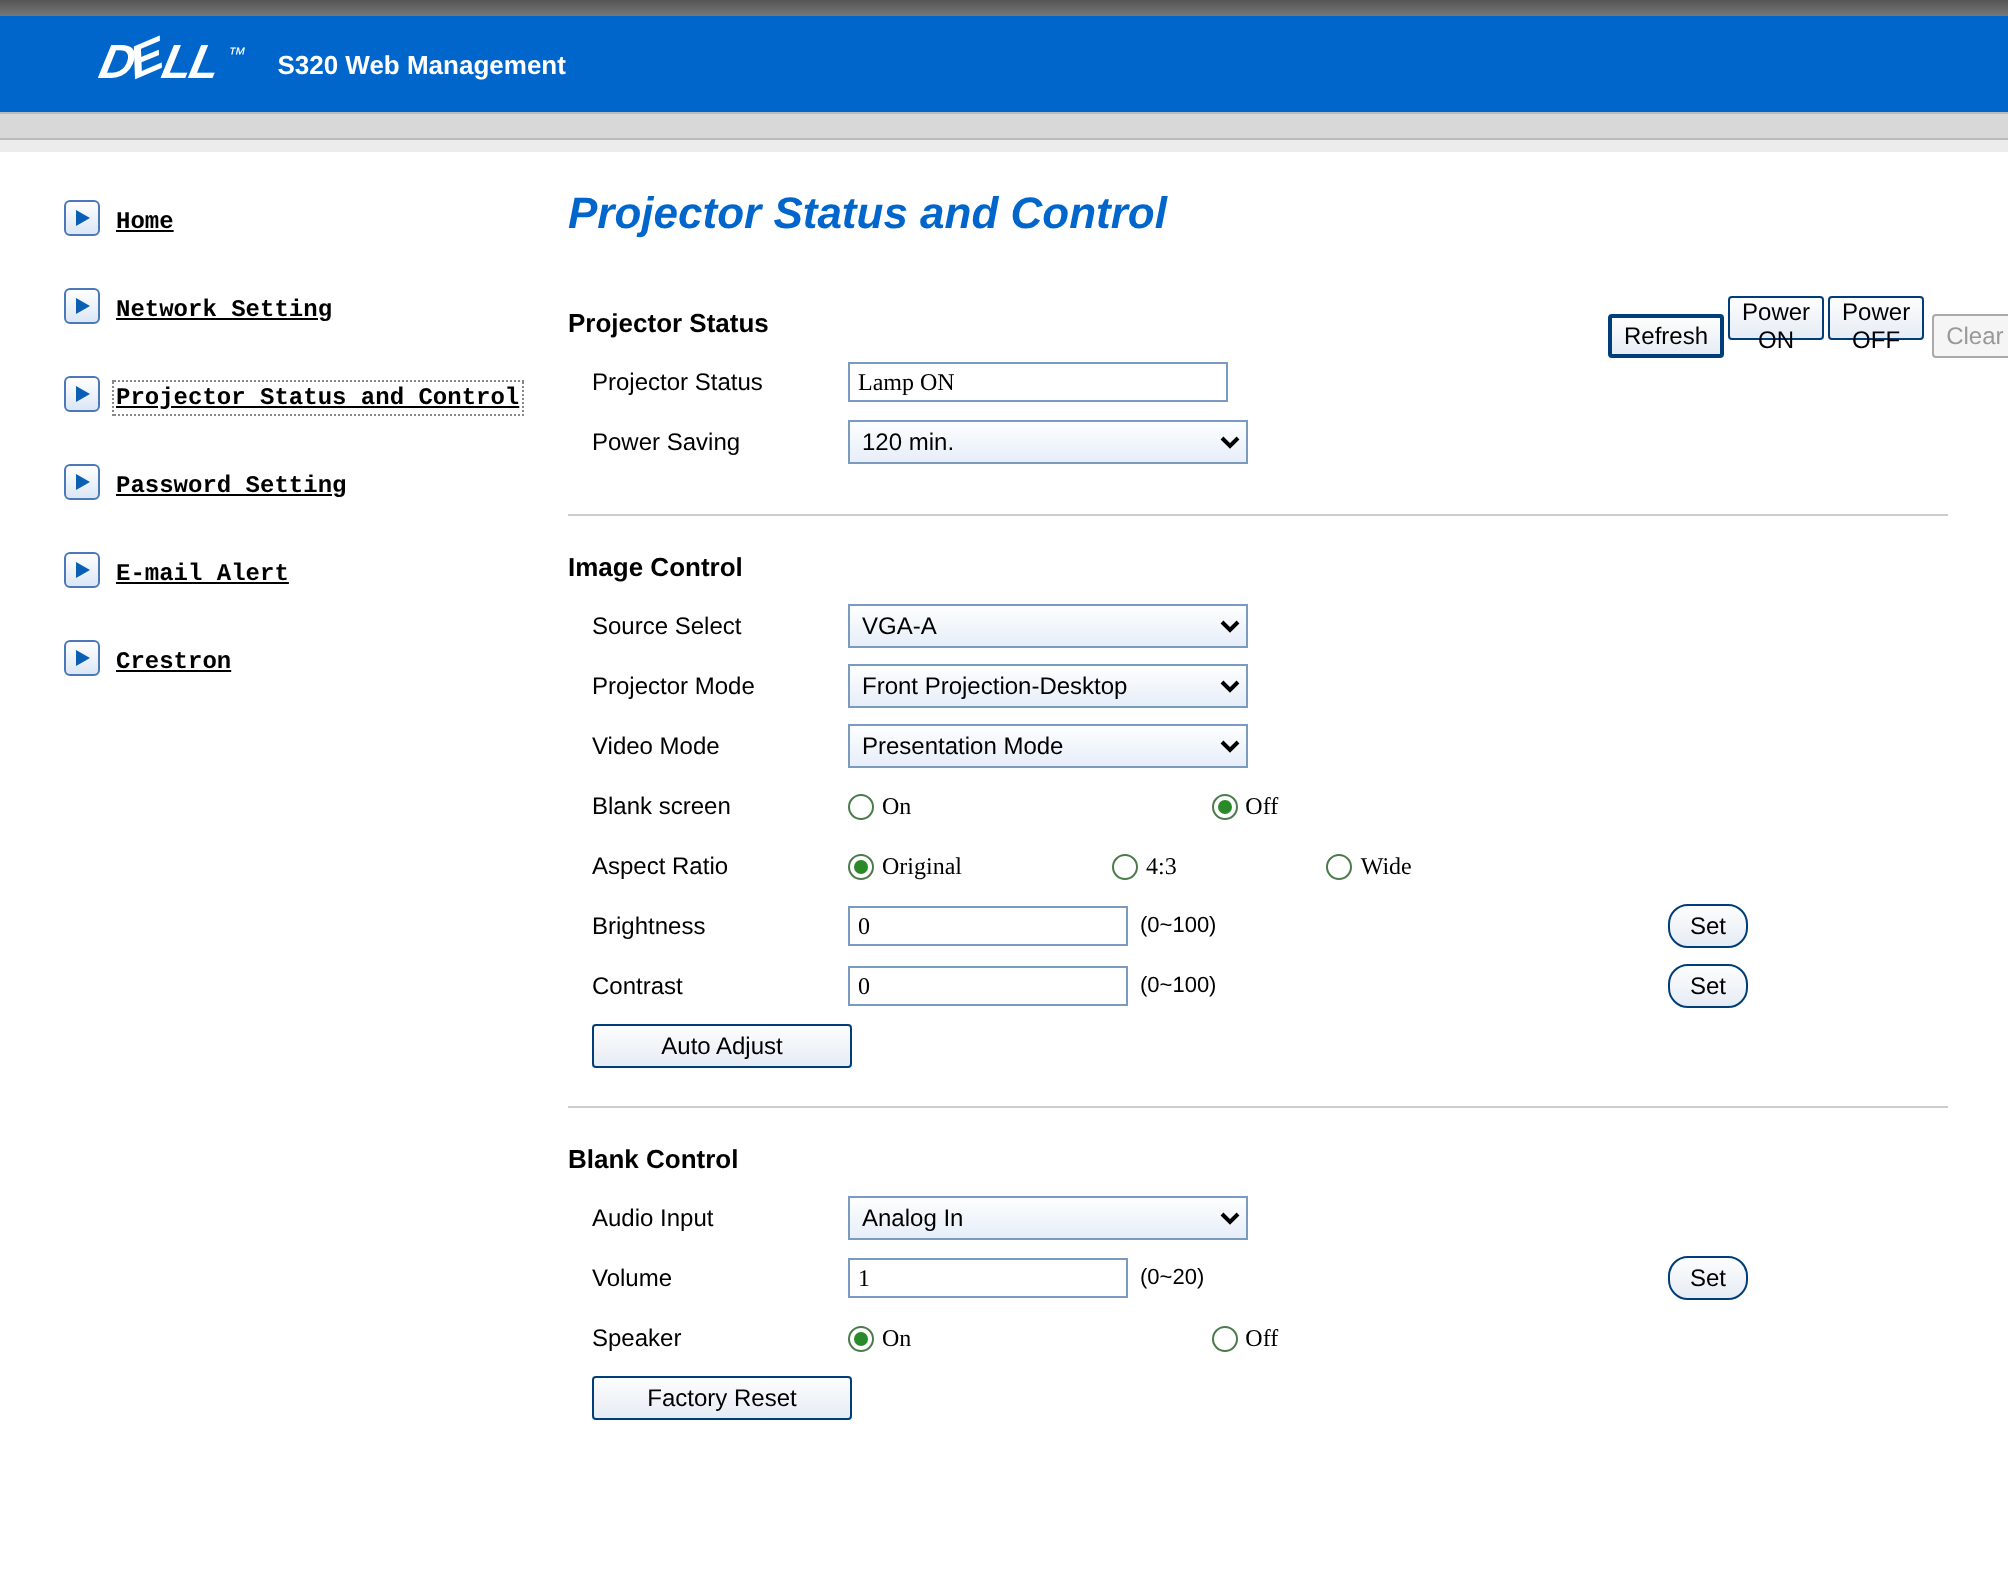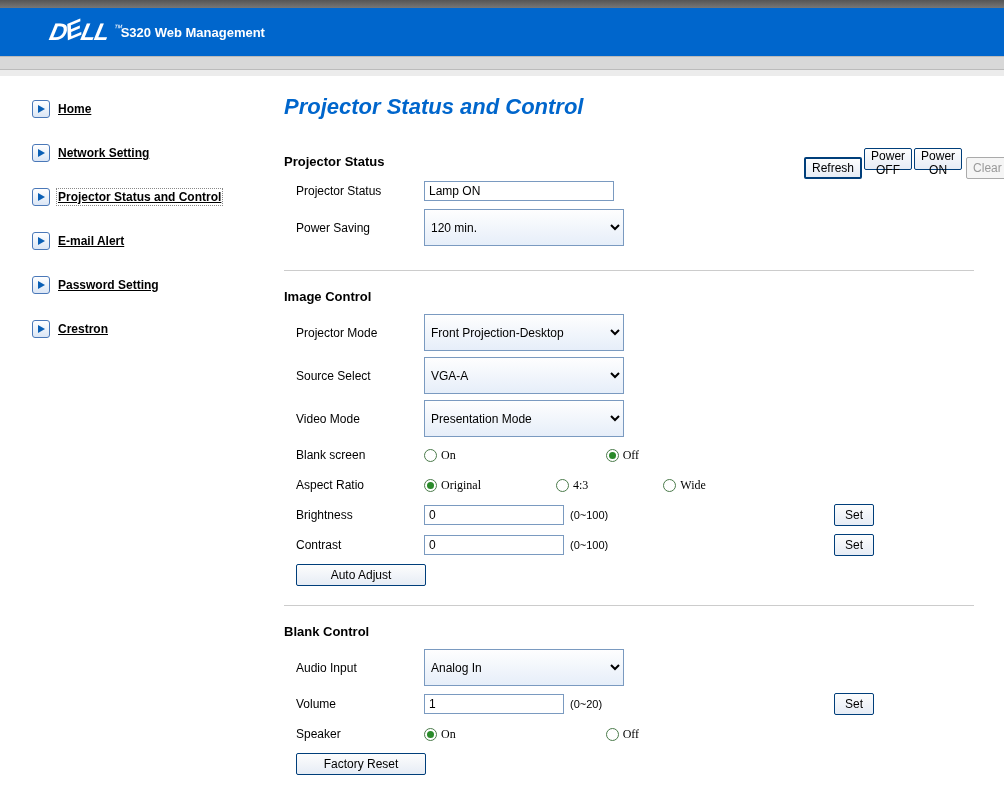--- a/index.html
+++ b/index.html
@@ -29,38 +29,40 @@
   letter-spacing: -1px;
   font-style: italic;
   transform: skewX(-12deg);
 }
 .logo-e { display:inline-block; transform: rotate(-25deg) translateY(-2px); }
 .logo-tm { font-size: 9px; vertical-align: super; font-style: normal; transform: none; margin-left:4px; font-weight:normal;}
 .header-title {
   color: #fff;
   font-size: 13px;
   font-weight: bold;
+  margin-left: 18px;
 }
 .below-header-strip { height: 14px; background: #d8d8d8; border-top:1px solid #bbb; border-bottom:1px solid #bbb; }
 .layout {
   display: flex;
   background: #fff;
   min-height: 720px;
   margin-top: 6px;
   padding-left: 18px;
 }
 .sidebar {
   width: 256px;
   padding: 24px 10px 10px 14px;
 }
 .sidebar-item {
   display: flex;
-  align-items: center;
+  align-items: flex-end;
   margin-bottom: 26px;
   cursor: pointer;
+  font-family: Liberation Mono, monospace;
 }
 .play-icon {
   width: 18px;
   height: 18px;
   border: 1px solid #4a78b8;
   border-radius: 3px;
   background: linear-gradient(#fff, #dbe6f5);
   display: inline-flex;
   align-items: center;
   justify-content: center;
@@ -110,42 +112,43 @@
   display: flex;
   align-items: center;
 }
 .text-input {
   width: 190px;
   height: 20px;
   border: 1px solid #7a9ac0;
   background: #fff;
   font-size: 12px;
   padding: 1px 4px;
+  font-family: Liberation Serif, serif;
 }
 .text-input.narrow { width: 140px; }
 select.dropdown {
   width: 200px;
-  height: 37px;
+  height: 22px;
   border: 1px solid #7a9ac0;
   background: linear-gradient(#fefefe, #e6eef9);
   font-size: 12px;
   padding: 1px 2px;
 }
 .btn {
   height: 22px;
   border: 1px solid #003e7a;
   background: linear-gradient(#fdfdfd, #e6ecf5);
   font-size: 12px;
   cursor: pointer;
   border-radius: 2px;
   padding: 0 6px;
 }
 .btn.wide { width: 100%; }
 .btn.emph { border: 2px solid #003e7a; }
-.btn.small { width: 40px; }
+.btn.small { width: 40px; border-radius: 10px; }
 .btn.disabled { color: #999; border-color: #aaa; background:#f5f5f5; cursor: default;}
 .btn.med { width: 130px; }
 .radio-row { display:flex; gap: 46px; align-items:center;font-family:Liberation Serif, serif; }
 .radio-item { display:flex; align-items:center; gap:4px; font-size:12px; }
 .radio {
   width: 13px; height: 13px; border-radius:50%;
   border:1px solid #4b7b4b; background:#fff;
   display:inline-flex; align-items:center; justify-content:center;
 }
 .radio.checked::after {
@@ -204,29 +207,29 @@
           </svg>
         </span>
       <span class="sidebar-label">Projector Status and Control</span>
     </div>
     <div class="sidebar-item">
       <span class="play-icon">
           <svg viewBox="0 0 10 10">
             <polygon points="2,1 9,5 2,9" fill="#0a5fb5"></polygon>
           </svg>
         </span>
+      <span class="sidebar-label">Password Setting</span>
+    </div>
+    <div class="sidebar-item">
+      <span class="play-icon">
+          <svg viewBox="0 0 10 10">
+            <polygon points="2,1 9,5 2,9" fill="#0a5fb5"></polygon>
+          </svg>
+        </span>
       <span class="sidebar-label">E-mail Alert</span>
-    </div>
-    <div class="sidebar-item">
-      <span class="play-icon">
-          <svg viewBox="0 0 10 10">
-            <polygon points="2,1 9,5 2,9" fill="#0a5fb5"></polygon>
-          </svg>
-        </span>
-      <span class="sidebar-label">Password Setting</span>
     </div>
     <div class="sidebar-item">
       <span class="play-icon">
           <svg viewBox="0 0 10 10">
             <polygon points="2,1 9,5 2,9" fill="#0a5fb5"></polygon>
           </svg>
         </span>
       <span class="sidebar-label">Crestron</span>
     </div>
   </div>
@@ -251,41 +254,41 @@
             <select class="dropdown">
               <option>120 min.</option>
             </select>
           </div>
         </div>
 
       </div>
 
       <div class="status-right">
         <button class="btn wide emph" style="width:90px; align-self:center;">Refresh</button>
+        <button class="btn wide">Power ON</button>
         <button class="btn wide">Power OFF</button>
-        <button class="btn wide">Power ON</button>
         <div style="height:40px;"></div>
         <button class="btn wide disabled" style="width:100px; align-self:center;">Clear</button>
       </div>
     </div>
 
     <hr class="sep">
 
     <div class="section-title">Image Control</div>
 
     <div class="row">
+      <div class="label-col">Source Select</div>
+      <div class="control-col">
+        <select class="dropdown"><option>VGA-A</option></select>
+      </div>
+    </div>
+    <div class="row">
       <div class="label-col">Projector Mode</div>
       <div class="control-col">
         <select class="dropdown"><option>Front Projection-Desktop</option></select>
-      </div>
-    </div>
-    <div class="row">
-      <div class="label-col">Source Select</div>
-      <div class="control-col">
-        <select class="dropdown"><option>VGA-A</option></select>
       </div>
     </div>
     <div class="row">
       <div class="label-col">Video Mode</div>
       <div class="control-col">
         <select class="dropdown"><option>Presentation Mode</option></select>
       </div>
     </div>
     <div class="row">
       <div class="label-col">Blank screen</div>

